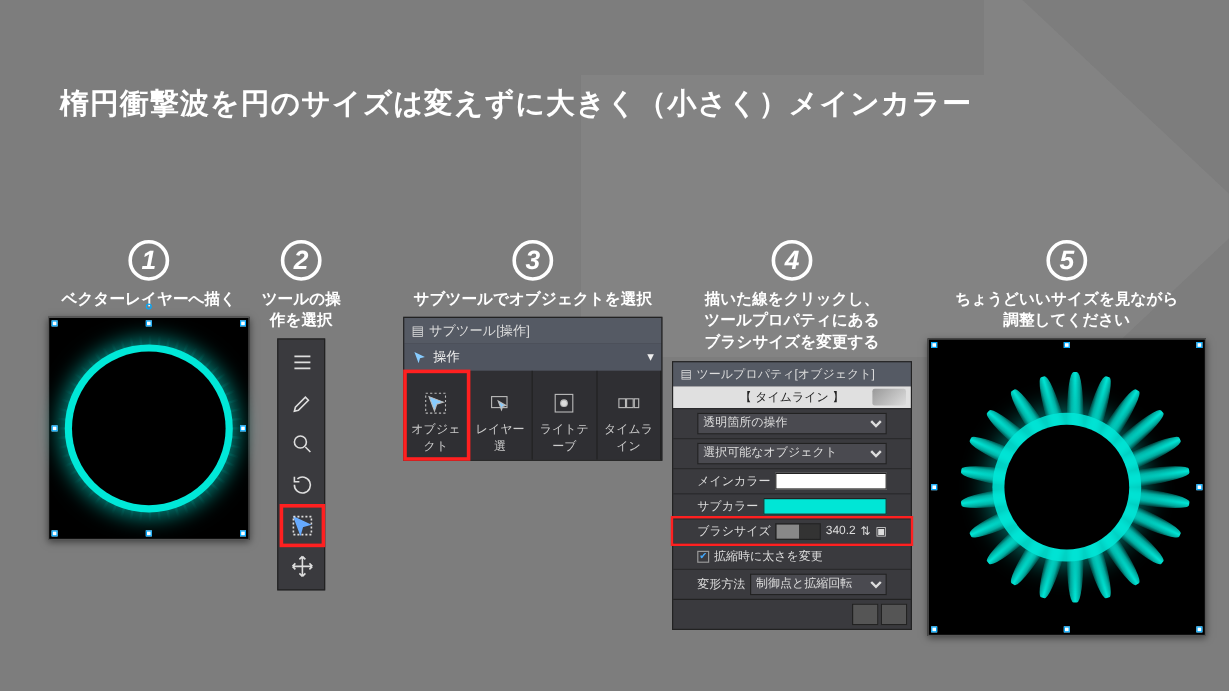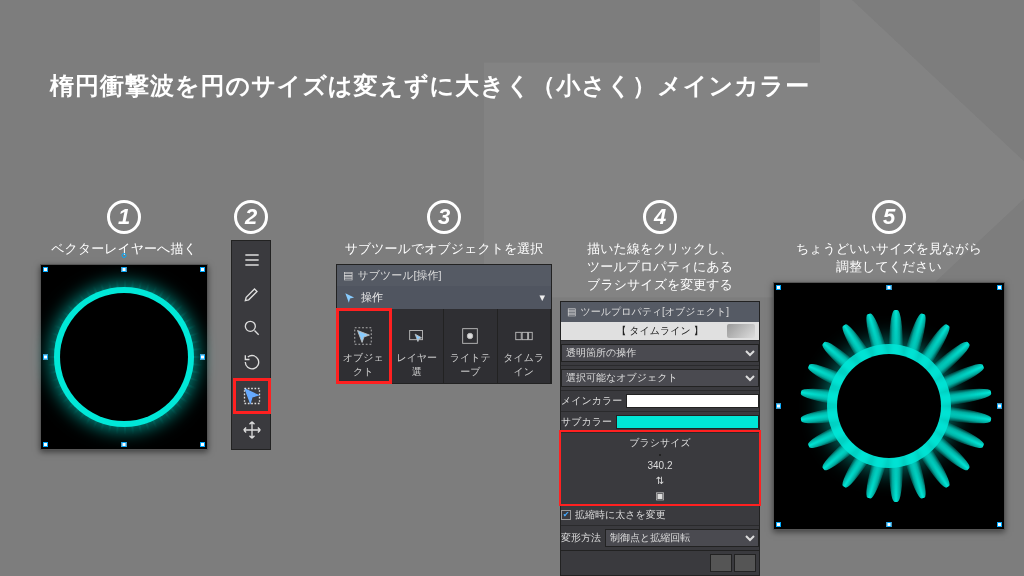--- a/index.html
+++ b/index.html
@@ -28,21 +28,21 @@
   }
   .step{
     position:absolute;display:flex;flex-direction:column;align-items:center;
     color:var(--white);font-size:13px;text-align:center;
   }
   .circ-num{
     width:34px;height:34px;border:3px solid var(--white);border-radius:50%;
     display:flex;align-items:center;justify-content:center;font-weight:900;
     font-size:22px;font-style:italic;margin-bottom:6px;
   }
-  .step .lbl{white-space:pre-line;line-height:1.4;margin-bottom:6px;font-weight:400;}
+  .step .lbl{white-space:pre-line;line-height:1.4;margin-bottom:6px;font-weight:700;}
   
   .s1{left:34px;top:200px;width:180px;}
   .s2{left:216px;top:200px;width:70px;}
   .s3{left:336px;top:200px;width:216px;}
   .s4{left:554px;top:200px;width:212px;}
   .s5{left:770px;top:200px;width:238px;}
 
   
   .canvas{
     background:#000;width:168px;height:186px;position:relative;border:1px solid #555;
@@ -83,29 +83,29 @@
   .subtool{background:var(--panel);width:216px;border:1px solid #222;font-size:11px;}
   .subtool .hdr{background:#555a64;color:#ddd;padding:3px 6px;display:flex;align-items:center;gap:4px;}
   .subtool .titlebar{background:#505560;color:#eee;padding:4px 6px;display:flex;align-items:center;gap:4px;}
   .subtool .tabs{display:flex;background:var(--panel-dark);}
   .subtool .tab{flex:1;padding:16px 2px 4px;text-align:center;color:#ccc;font-size:10px;border-right:1px solid #222;position:relative;}
   .subtool .tab.on{outline:3px solid var(--red);outline-offset:-2px;}
   .subtool .tab svg{display:block;margin:0 auto 4px;width:22px;height:22px;stroke:#bbb;fill:none;}
 
   
   .prop{background:var(--panel);width:200px;border:1px solid #222;font-size:10px;color:#ddd;}
-  .prop .row{display:flex;align-items:center;padding:3px 0;border-top:1px solid #2a2a2c;gap:4px;}
+  .prop .row{display:flex;align-items:center;padding:3px 20px;border-top:1px solid #2a2a2c;gap:4px;}
   .prop .hdr{background:#555a64;padding:3px 6px;display:flex;align-items:center;gap:4px;}
   .prop .layerbar{background:#6a6e78;padding:3px 6px;color:#ddd;}
   .prop .vecbar{background:#e0e0e0;color:#222;text-align:center;padding:2px;font-size:10px;position:relative;}
   .prop .vecbar::after{content:"";position:absolute;right:4px;top:2px;width:28px;height:14px;background:linear-gradient(135deg,#999,#ddd);border-radius:2px;}
   .prop select{flex:1;background:#4a4a50;color:#ddd;border:1px solid #222;font-size:10px;height:18px;}
   .prop .swatch{flex:1;height:14px;border:1px solid #222;}
   .prop .slider{flex:1;height:14px;background:linear-gradient(to right,#888 52%,#333 52%);border:1px solid #222;position:relative;}
-  .prop .brow{outline:2px solid var(--red);outline-offset:0;flex-direction:column;}
+  .prop .brow{outline:2px solid var(--red);outline-offset:0;}
   .prop .foot{display:flex;justify-content:flex-end;gap:2px;padding:3px;border-top:1px solid #222;}
   .prop .foot .btn{width:22px;height:18px;background:#555;border:1px solid #222;}
   .chk{width:10px;height:10px;border:1px solid #999;display:inline-flex;align-items:center;justify-content:center;font-size:8px;color:#4af;}
 </style>
 </head>
 <body>
 
 <div class="bg-arrow"></div>
 
 <div class="title">楕円衝撃波を円のサイズは変えずに大きく（小さく）メインカラー</div>
@@ -184,20 +184,21 @@
     <div class="handle ml"></div>
     <div class="handle mr"></div>
     <div class="handle bl"></div>
     <div class="handle bm"></div>
     <div class="handle br"></div>
   </div>
 </div>
 
 <div class="step s2">
   <div class="circ-num">2</div>
+  <div class="lbl">ツールの操作を選択</div>
   <div class="toolbar">
     <div class="tool">
         <svg viewBox="0 0 24 24">
           <path d="M4 6h16M4 12h16M4 18h16"></path>
         </svg>
       </div>
     <div class="tool">
         <svg viewBox="0 0 24 24">
           <path d="M4 20l4-1 10-10-3-3L5 16l-1 4z"></path>
         </svg>

